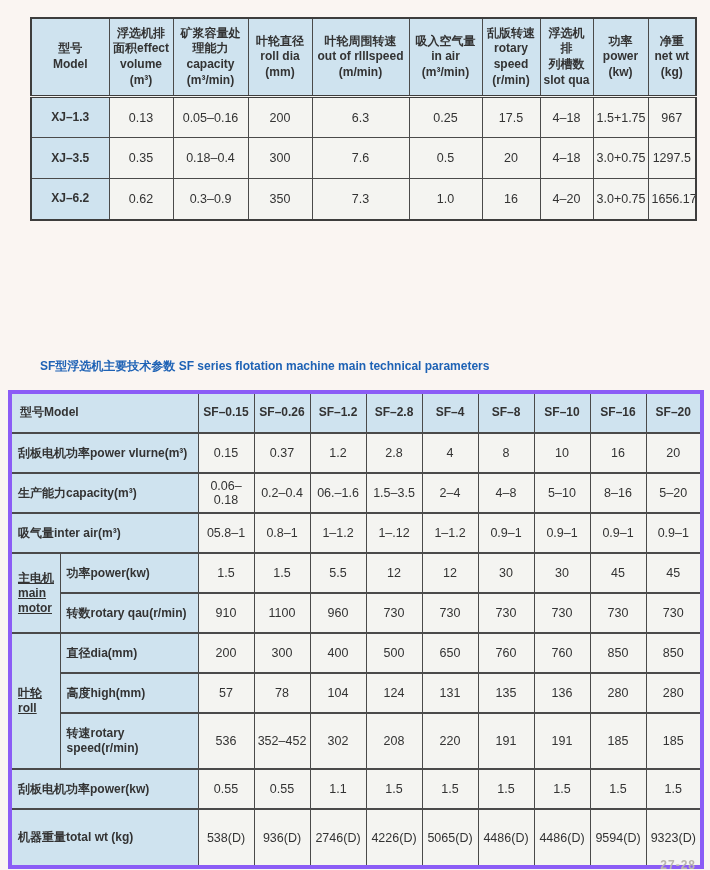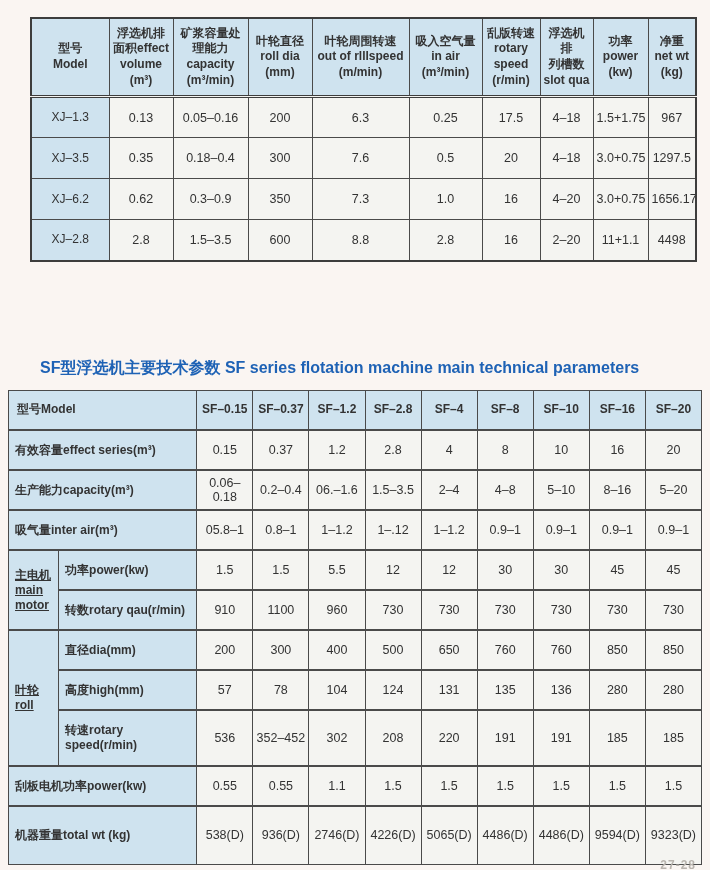--- a/index.html
+++ b/index.html
@@ -33,28 +33,28 @@
     text-align:left;
     font-weight:bold;
     white-space:pre-line;
     line-height:1.25;
     padding-left:6px;
   }
   
   .t1{position:absolute;left:30px;top:17px;width:665px;border:2px solid #3d3d3d;}
   .t1 thead th{height:72px;border-bottom:3px double #3d3d3d;}
   .t1 tbody tr{height:41px;}
-  .t1 td.row-label{text-align:center;font-weight:normal;padding-left:3px;}
+  .t1 td.row-label{text-align:center;font-weight:bold;padding-left:3px;}
   
   .caption{
     position:absolute;left:40px;top:358px;
-    font-size:16px;font-weight:bold;color:#1e62b5;
+    font-size:12px;font-weight:bold;color:#1e62b5;
   }
   
-  .t2{position:absolute;left:8px;top:390px;width:694px;border:1px solid #8b5cf6;}
+  .t2{position:absolute;left:8px;top:390px;width:694px;border:4px solid #8b5cf6;}
   .t2 thead th{height:34px;}
   .t2 thead th:first-child{text-align:left;padding-left:8px;}
   .t2 tbody tr{height:40px;}
   .t2 tbody td{border-top:2px solid #4a4a4a;}
   .t2 td.group-label{padding-left:6px;text-decoration:underline;}
   
   .footer{
     position:absolute;right:14px;top:858px;
     font-size:12px;color:#b9b4ae;font-weight:bold;
     letter-spacing:1px;
@@ -144,32 +144,20 @@
           <td class="value">0.62</td>
           <td class="value">0.3–0.9</td>
           <td class="value">350</td>
           <td class="value">7.3</td>
           <td class="value">1.0</td>
           <td class="value">16</td>
           <td class="value">4–20</td>
           <td class="value">3.0+0.75</td>
           <td class="value">1656.17</td>
         </tr>
-        <tr>
-          <td class="row-label">XJ–2.8</td>
-          <td class="value">2.8</td>
-          <td class="value">1.5–3.5</td>
-          <td class="value">600</td>
-          <td class="value">8.8</td>
-          <td class="value">2.8</td>
-          <td class="value">16</td>
-          <td class="value">2–20</td>
-          <td class="value">11+1.1</td>
-          <td class="value">4498</td>
-        </tr>
       </tbody>
     </table>
 
   <div class="caption">SF型浮选机主要技术参数  SF series flotation machine main technical parameters</div>
 
   <table class="t2">
       <colgroup>
         <col style="width: 50px;">
         <col style="width: 138px;">
         <col style="width: 56px;">
@@ -179,33 +167,33 @@
         <col style="width: 56px;">
         <col style="width: 56px;">
         <col style="width: 56px;">
         <col style="width: 56px;">
         <col style="width: 56px;">
       </colgroup>
       <thead>
         <tr>
           <th colspan="2">型号Model</th>
           <th>SF–0.15</th>
-          <th>SF–0.37</th>
+          <th>SF–0.26</th>
           <th>SF–1.2</th>
           <th>SF–2.8</th>
           <th>SF–4</th>
           <th>SF–8</th>
           <th>SF–10</th>
           <th>SF–16</th>
           <th>SF–20</th>
         </tr>
       </thead>
       <tbody>
         <tr>
-          <td class="row-label" colspan="2">有效容量effect series(m³)</td>
+          <td class="row-label" colspan="2">刮板电机功率power vlurne(m³)</td>
           <td class="value">0.15</td>
           <td class="value">0.37</td>
           <td class="value">1.2</td>
           <td class="value">2.8</td>
           <td class="value">4</td>
           <td class="value">8</td>
           <td class="value">10</td>
           <td class="value">16</td>
           <td class="value">20</td>
         </tr>

